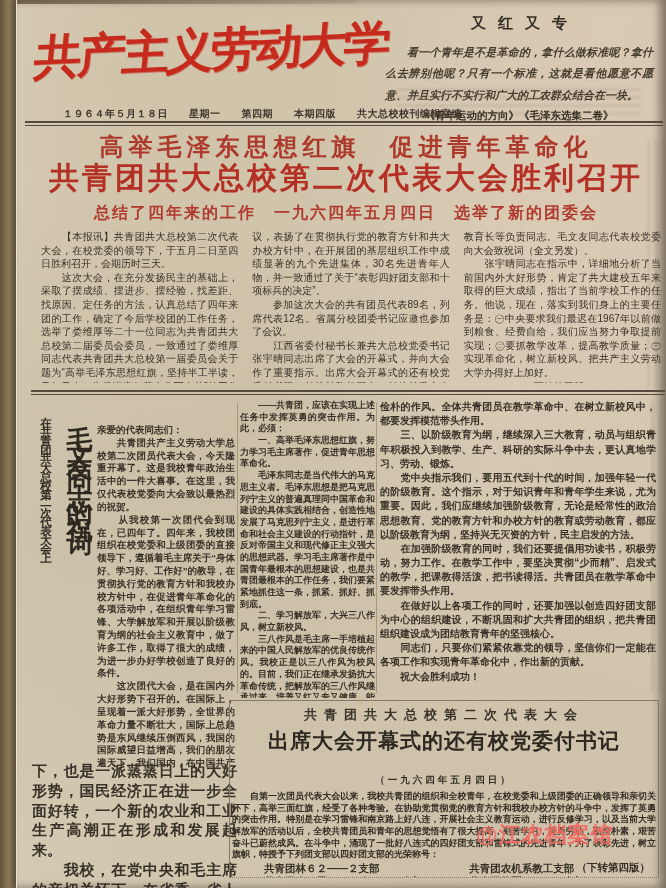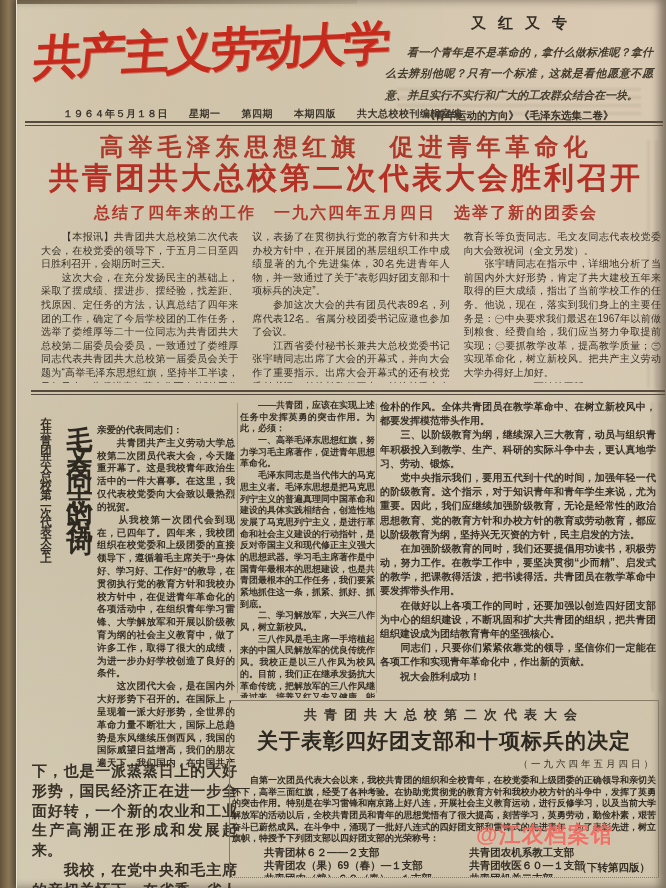--- a/index.html
+++ b/index.html
@@ -63,21 +63,21 @@
   .col-c{left:363px;top:400px;width:276px;height:294px;font-size:10px;line-height:1.42;}
   .col-a2{left:15px;top:761px;width:205px;height:136px;font-size:15px;line-height:1.32;}
   .col-rule{width:1px;background:rgba(140,126,100,.6);top:403px;height:290px;}
   .col-rule.r1{left:220px;} .col-rule.r2{left:359px;}
   
   .decision-box{left:212px;top:700px;width:430px;height:178px;
     border:1px solid #857a66;border-bottom-style:dotted;padding:5px 2px;box-sizing:border-box;
     color:#332d23;overflow:hidden;}
   .decision-kicker{text-align:center;font-size:13px;font-weight:bold;letter-spacing:7px;color:#3a332a;}
   .decision-title{text-align:center;font-size:21px;font-weight:900;letter-spacing:1px;margin-top:3px;color:#2d2820;}
-  .decision-date{text-align:right;font-size:9.5px;font-weight:normal;letter-spacing:3px;margin-top:3px;}
+  .decision-date{text-align:center;font-size:9.5px;font-weight:bold;letter-spacing:3px;margin-top:19px;}
   .decision-body{margin-top:4px;font-size:9px;line-height:1.3;font-weight:600;text-align:justify;text-indent:2em;}
   .decision-list{display:flex;margin-top:1px;font-size:10.5px;font-weight:bold;line-height:1.25;}
   .decision-list .dl{width:55%;padding-left:32px;box-sizing:border-box;}
   .decision-list .dr{width:45%;padding-left:4px;box-sizing:border-box;}
   .decision-more{position:absolute;right:8px;bottom:2px;font-size:10.5px;font-weight:bold;}
   
   .watermark{left:459px;top:820px;font-size:22px;font-weight:bold;letter-spacing:1px;
     color:rgba(239,103,92,.88);text-shadow:0 0 2px rgba(255,210,200,.35);z-index:9;}
   
   .smudge{filter:blur(.8px);opacity:.8;}
@@ -150,21 +150,21 @@
 　　党中央指示我们，要用五代到十代的时间，加强年轻一代的阶级教育。这个指示，对于知识青年和青年学生来说，尤为重要。因此，我们应继续加强阶级教育，无论是经常性的政治思想教育、党的教育方针和办校方针的教育或劳动教育，都应以阶级教育为纲，坚持兴无灭资的方针，民主启发的方法。
 　　在加强阶级教育的同时，我们还要提倡用功读书，积极劳动，努力工作。在教学工作中，要坚决贯彻“少而精”、启发式的教学，把课教得活泼，把书读得活。共青团员在教学革命中要发挥带头作用。
 　　在做好以上各项工作的同时，还要加强以创造四好团支部为中心的组织建设，不断巩固和扩大共青团的组织，把共青团组织建设成为团结教育青年的坚强核心。
 　　同志们，只要你们紧紧依靠党的领导，坚信你们一定能在各项工作和实现青年革命化中，作出新的贡献。
 　　祝大会胜利成功！</div>
     <div class="abs speech-col col-a2">下，也是一派蒸蒸日上的大好形势，国民经济正在进一步全面好转，一个新的农业和工业生产高潮正在形成和发展起来。
 　　我校，在党中央和毛主席的亲切关怀下，在省委、省人委直接领导下，高举毛泽东思想红旗，坚决贯彻执行了党的教育方针和省委规定的办校方针，取得了很大成绩。现在，摆在我们面前的任务是：促进学校各项工作革命化，力争尽快地更好地实现生产自给，进一步提高教学质量，使学生在德育、智育、体育诸方面得到生动活泼的主动的发展。我们的任务是艰巨的，也是光荣的。作为党的有力助手</div>
 
     <div class="abs decision-box">
       <div class="decision-kicker">共青团共大总校第二次代表大会</div>
-      <div class="decision-title">关于表彰四好团支部和十项标兵的决定</div>
+      <div class="decision-title">出席大会开幕式的还有校党委付书记</div>
       <div class="decision-date">（一九六四年五月四日）</div>
       <div class="decision-body">自第一次团员代表大会以来，我校共青团的组织和全校青年，在校党委和上级团委的正确领导和亲切关怀下，高举三面红旗，经受了各种考验。在协助党贯彻党的教育方针和我校办校方针的斗争中，发挥了英勇的突击作用。特别是在学习雷锋和南京路上好八连，开展社会主义教育运动，进行反修学习，以及当前大学解放军的活动以后，全校共青团员和青年的思想觉悟有了很大提高，刻苦学习，英勇劳动，勤俭朴素，艰苦奋斗已蔚然成风。在斗争中，涌现了一批好八连式的四好团支部和雷锋式的先进青年，为了表彰先进，树立旗帜，特授予下列团支部以四好团支部的光荣称号：</div>
       <div class="decision-list">
         <div class="dl">
           <div>共青团林６２——２支部</div>
           <div>共青团农（果）69（春）—１支部</div>
           <div>共青团农（粮）６２（春）—１支部</div>
 
         </div>
         <div class="dr">

